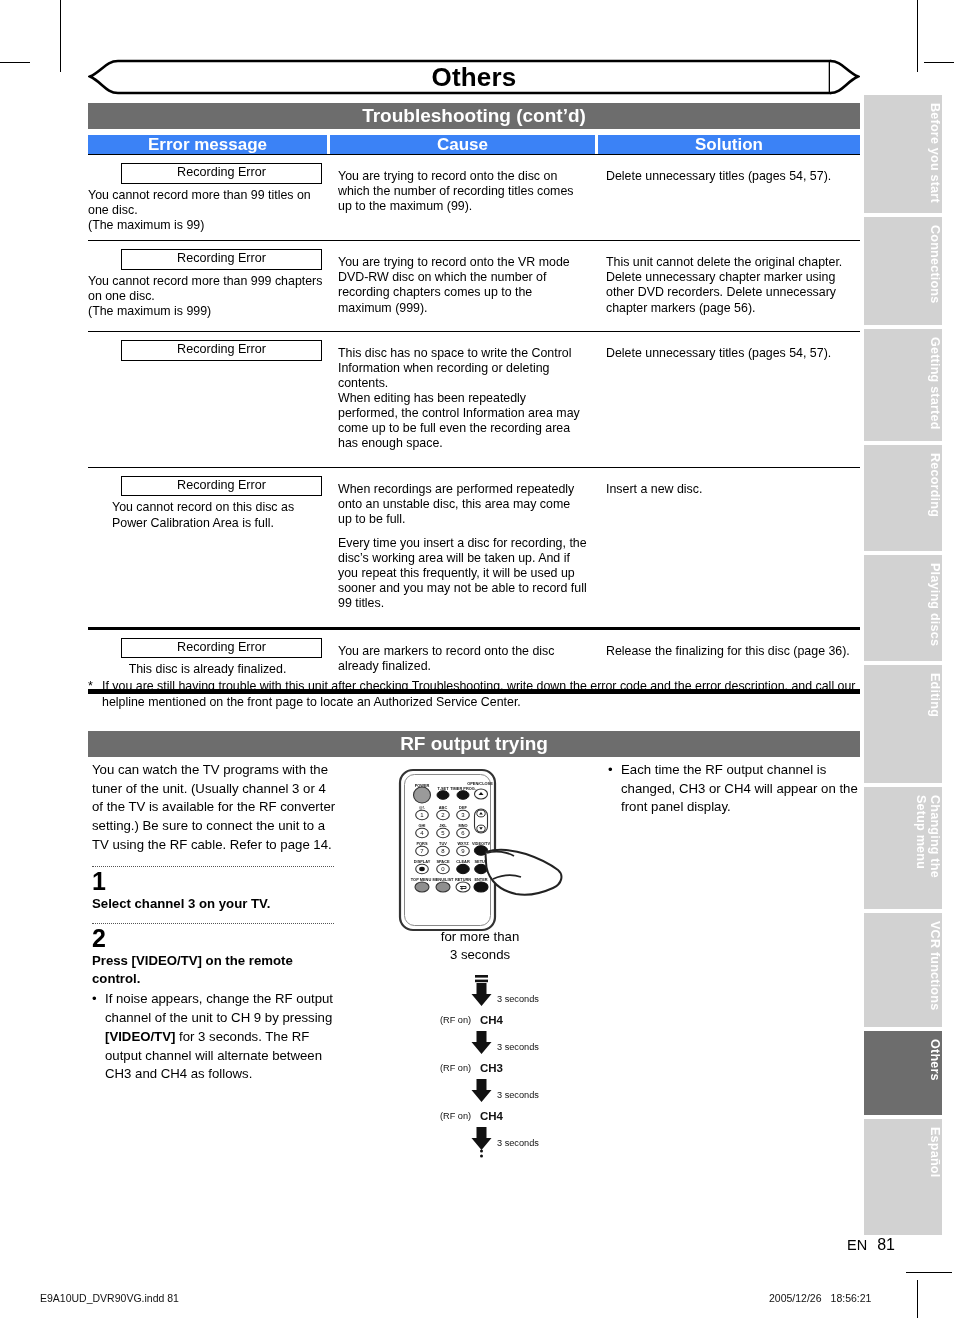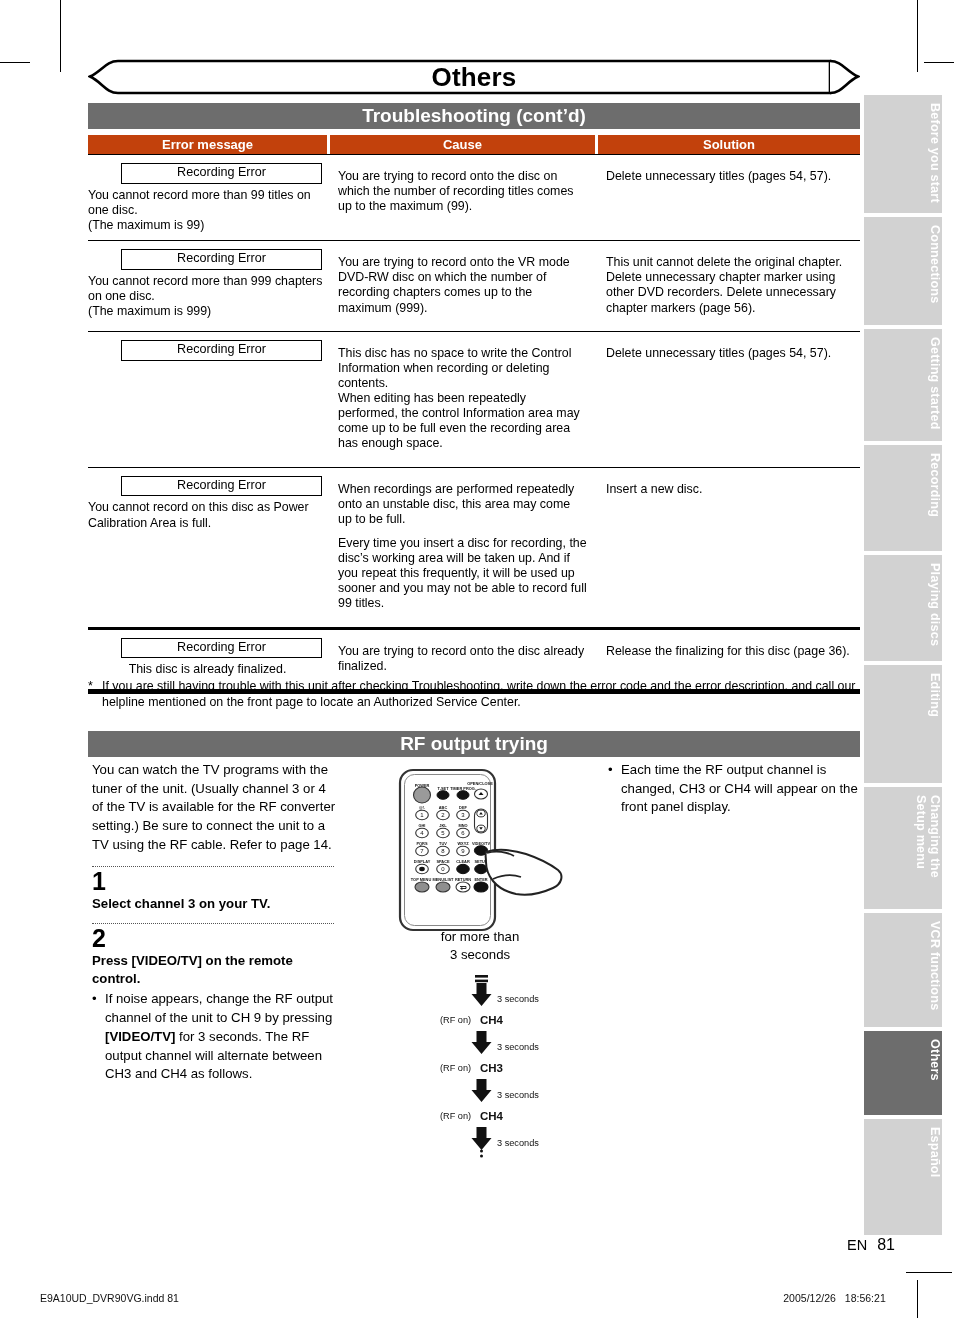--- a/index.html
+++ b/index.html
@@ -40,23 +40,23 @@
     display:flex;align-items:center;justify-content:center;
     font-size:19px;font-weight:bold;
   }
   #bar-troubleshoot{top:103px;}
   #bar-rf{top:731px;}
 
   
   .tbl{position:absolute;left:88px;top:135px;width:772px;}
   .thead{display:flex;gap:3px;height:19px;}
   .thead .th{
-    background:#c2410c;color:#fff;
+    background:#3b82f6;color:#fff;
     display:flex;align-items:center;justify-content:center;
-    font-size:13px;font-weight:bold;
+    font-size:17px;font-weight:bold;
   }
   .col1{width:239px;}
   .col2{width:265px;}
   .col3{width:262px;}
 
   .rowsep{height:0;border-top:1.6px solid #000;}
   .rowsep.thin{border-top:1px solid #000;}
   .rowsep.thick{border-top:3px solid #000;}
 
   .trow{display:flex;gap:3px;padding:6px 0 7px 0;}
@@ -136,21 +136,21 @@
     position:absolute;left:775px;top:1236px;width:120px;text-align:right;
     font-size:14.5px;
   }
   .pageno .en{margin-right:10px;}
   .pageno .num{font-size:16px;}
 
   
   .foot-rule{position:absolute;left:906px;top:1272px;width:46px;height:1px;background:#000;}
   .foot-vrule{position:absolute;left:917px;top:1280px;width:1px;height:38px;background:#000;}
   .foot-left{position:absolute;left:40px;top:1292px;font-size:10.5px;color:#111;}
-  .foot-right{position:absolute;left:760px;top:1292px;font-size:10.5px;color:#111;text-align:center;width:140px;}
+  .foot-right{position:absolute;left:760px;top:1292px;font-size:10.5px;color:#111;text-align:left;width:140px;}
   .foot-right span{margin-left:9px;}
 </style>
 </head>
 <body>
 
 <div id="page">
 
   <div class="crop v" style="left:60px;top:0;"></div>
   <div class="crop h" style="left:0;top:62px;"></div>
   <div class="crop v" style="left:917px;top:0;"></div>
@@ -216,39 +216,39 @@
       </div>
       <div class="cell c3">
         <p class="para">Delete unnecessary titles (pages 54, 57).</p>
       </div>
     </div>
 
     <div class="rowsep"></div>
     <div class="trow">
       <div class="cell c1">
         <span class="errbox">Recording Error</span>
-        <span class="errsub" style="white-space:pre-line;">You cannot record on this disc as Power Calibration Area is full.</span>
+        <span class="errsub" style="white-space:pre-line;margin-left:24px;">You cannot record on this disc as Power Calibration Area is full.</span>
       </div>
       <div class="cell c2">
         <p class="para">When recordings are performed repeatedly onto an unstable disc, this area may come up to be full.</p>
         <p class="para">Every time you insert a disc for recording, the disc’s working area will be taken up.  And if you repeat this frequently, it will be used up sooner and you may not be able to record full 99 titles.</p>
       </div>
       <div class="cell c3">
         <p class="para">Insert a new disc.</p>
       </div>
     </div>
 
     <div class="rowsep thick"></div>
     <div class="trow">
       <div class="cell c1">
         <span class="errbox">Recording Error</span>
         <span class="errsub center">This disc is already finalized.</span>
       </div>
       <div class="cell c2">
-        <p class="para">You are trying to record onto the disc already finalized.</p>
+        <p class="para">You are markers to record onto the disc already finalized.</p>
       </div>
       <div class="cell c3">
         <p class="para">Release the finalizing for this disc (page 36).</p>
       </div>
     </div>
 
     <div class="rowsep thick" style="border-top-width:5px;"></div>
   </div>
 
   <div class="footnote">

